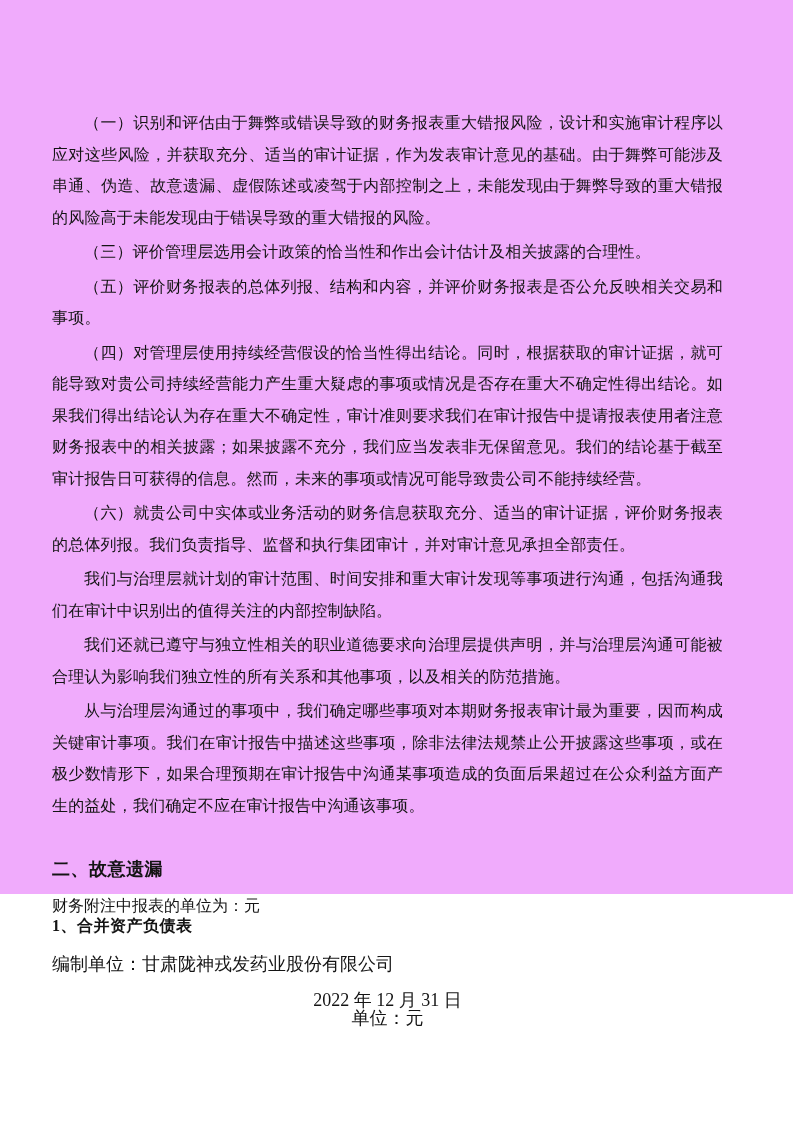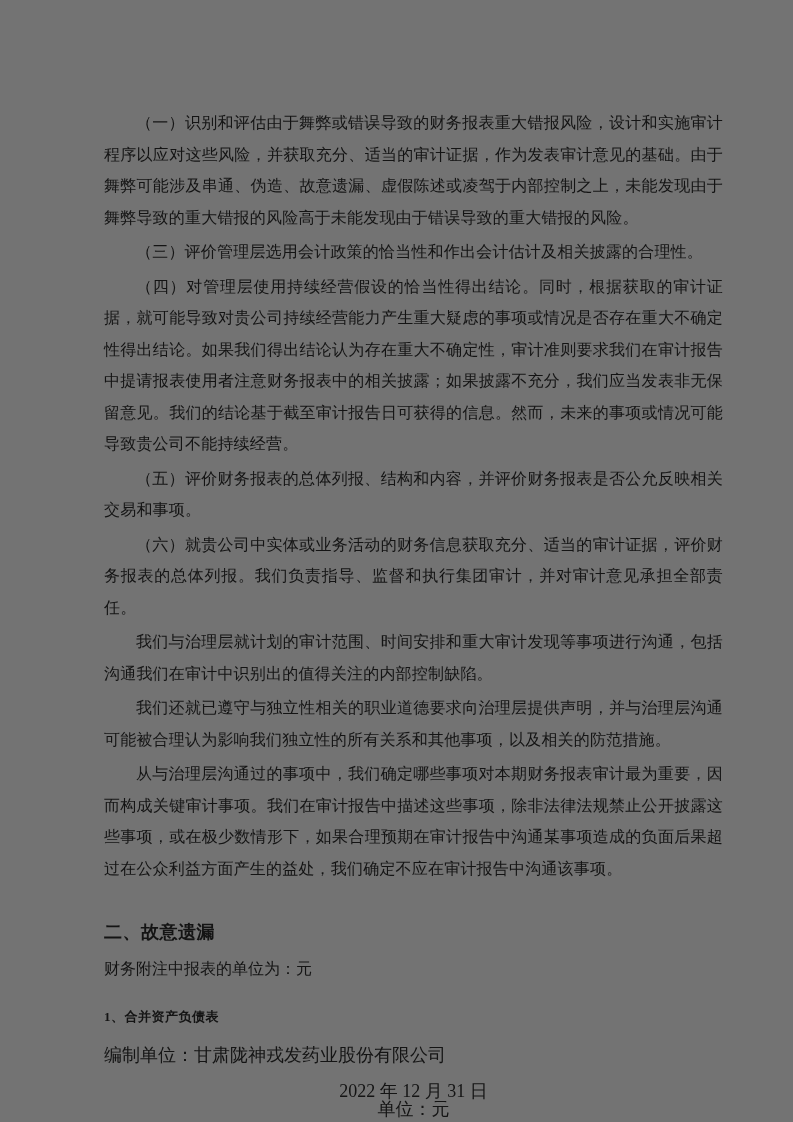--- a/index.html
+++ b/index.html
@@ -6,23 +6,23 @@
   html, body { background: #ffffff; }
   body {
     width: 793px;
     height: 1122px;
     font-family: "Liberation Serif", "DejaVu Serif", serif;
     color: #141414;
     overflow: hidden;
   }
   .page {
     width: 793px;
-    height: 1122px;
-    background: #737373;
-    padding: 107px 70px 0 104px;
+    height: 894px;
+    background: #f0abfc;
+    padding: 107px 70px 0 52px;
   }
   .body-text p {
     font-size: 16px;
     line-height: 31.5px;
     text-align: justify;
     text-justify: inter-ideograph;
     text-indent: 2em;
     margin-bottom: 3px;
     letter-spacing: 0.2px;
   }
@@ -32,22 +32,22 @@
     line-height: 24px;
     font-weight: bold;
     letter-spacing: 0.5px;
   }
   .note-line {
     margin-top: 16px;
     font-size: 16px;
     line-height: 18px;
   }
   .subsection-heading {
-    margin-top: 28px;
-    font-size: 13px;
+    margin-top: 0;
+    font-size: 16px;
     line-height: 22px;
     font-weight: bold;
     letter-spacing: 0.5px;
   }
   .table-header {
     margin-top: 18px;
     font-size: 18px;
     line-height: 18px;
   }
   .table-header .prepared-by { text-align: left; }
@@ -55,22 +55,22 @@
   .table-header .unit-label { text-align: center; }
 </style>
 </head>
 <body>
 
 <div class="page">
 
   <div class="body-text">
     <p>（一）识别和评估由于舞弊或错误导致的财务报表重大错报风险，设计和实施审计程序以应对这些风险，并获取充分、适当的审计证据，作为发表审计意见的基础。由于舞弊可能涉及串通、伪造、故意遗漏、虚假陈述或凌驾于内部控制之上，未能发现由于舞弊导致的重大错报的风险高于未能发现由于错误导致的重大错报的风险。</p>
     <p>（三）评价管理层选用会计政策的恰当性和作出会计估计及相关披露的合理性。</p>
+    <p>（五）评价财务报表的总体列报、结构和内容，并评价财务报表是否公允反映相关交易和事项。</p>
     <p>（四）对管理层使用持续经营假设的恰当性得出结论。同时，根据获取的审计证据，就可能导致对贵公司持续经营能力产生重大疑虑的事项或情况是否存在重大不确定性得出结论。如果我们得出结论认为存在重大不确定性，审计准则要求我们在审计报告中提请报表使用者注意财务报表中的相关披露；如果披露不充分，我们应当发表非无保留意见。我们的结论基于截至审计报告日可获得的信息。然而，未来的事项或情况可能导致贵公司不能持续经营。</p>
-    <p>（五）评价财务报表的总体列报、结构和内容，并评价财务报表是否公允反映相关交易和事项。</p>
     <p>（六）就贵公司中实体或业务活动的财务信息获取充分、适当的审计证据，评价财务报表的总体列报。我们负责指导、监督和执行集团审计，并对审计意见承担全部责任。</p>
     <p>我们与治理层就计划的审计范围、时间安排和重大审计发现等事项进行沟通，包括沟通我们在审计中识别出的值得关注的内部控制缺陷。</p>
     <p>我们还就已遵守与独立性相关的职业道德要求向治理层提供声明，并与治理层沟通可能被合理认为影响我们独立性的所有关系和其他事项，以及相关的防范措施。</p>
     <p>从与治理层沟通过的事项中，我们确定哪些事项对本期财务报表审计最为重要，因而构成关键审计事项。我们在审计报告中描述这些事项，除非法律法规禁止公开披露这些事项，或在极少数情形下，如果合理预期在审计报告中沟通某事项造成的负面后果超过在公众利益方面产生的益处，我们确定不应在审计报告中沟通该事项。</p>
   </div>
 
   <h2 class="section-heading">二、故意遗漏</h2>
 
   <div class="note-line">财务附注中报表的单位为：元</div>
 

